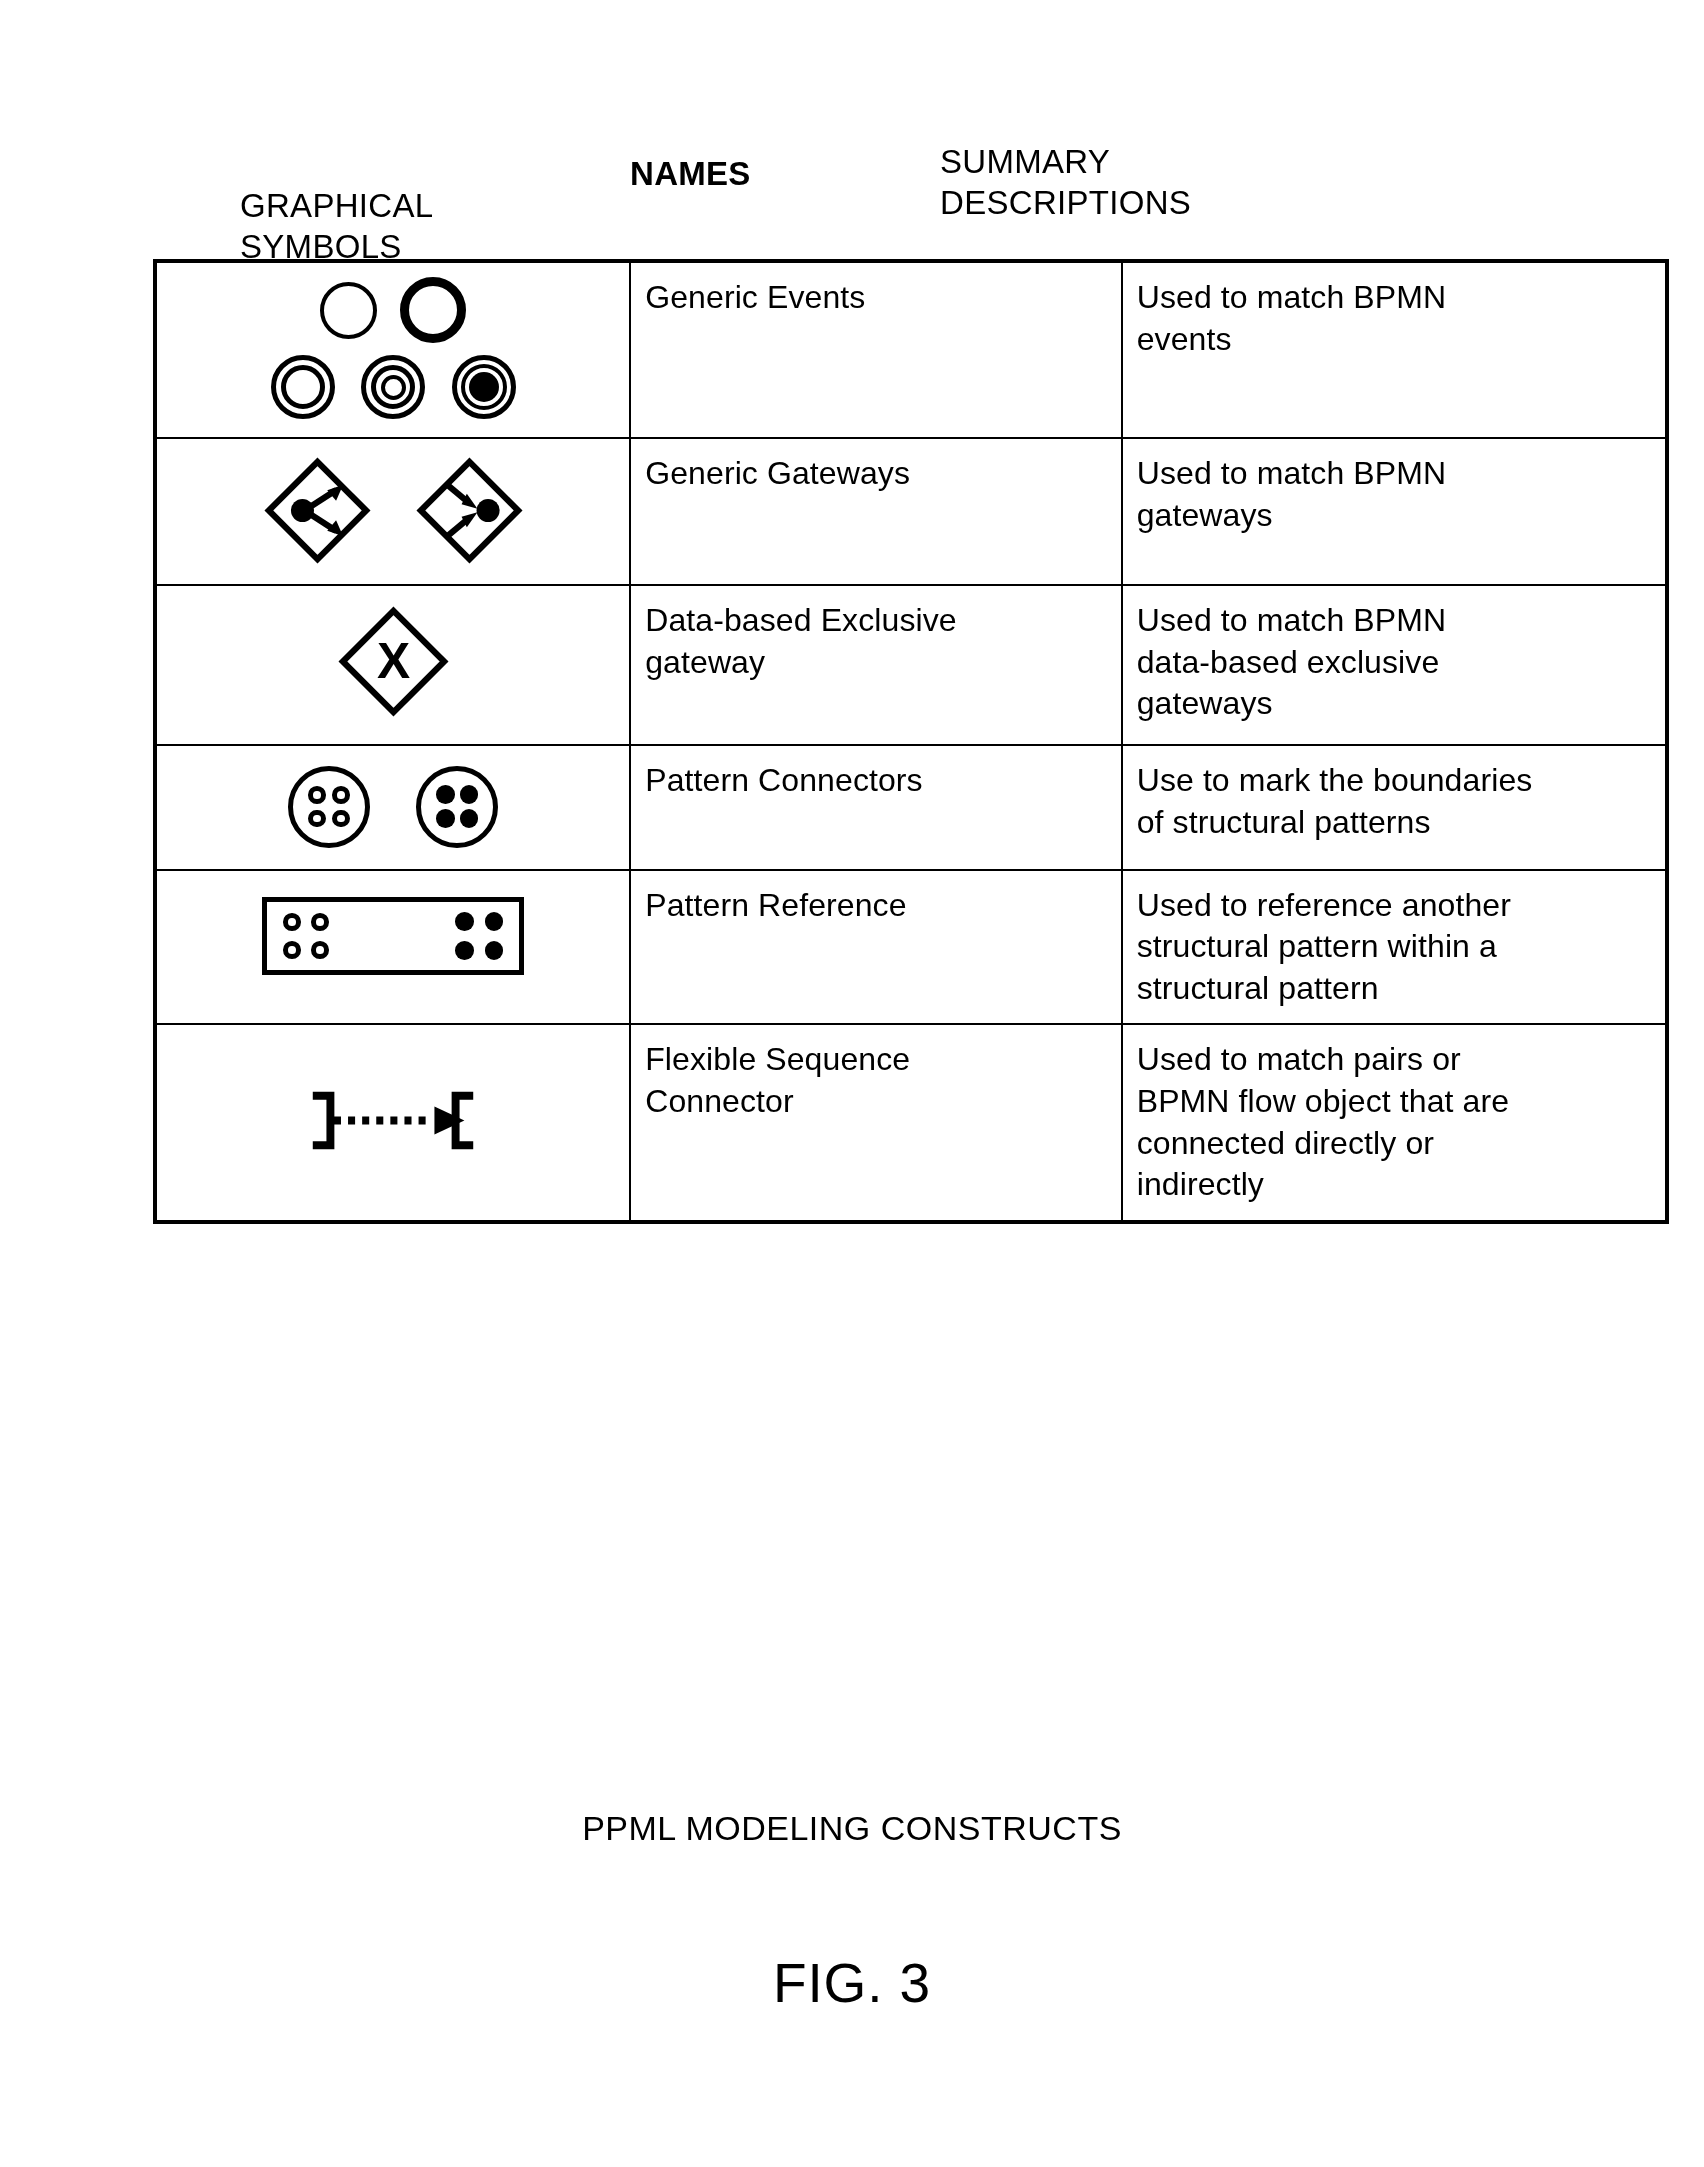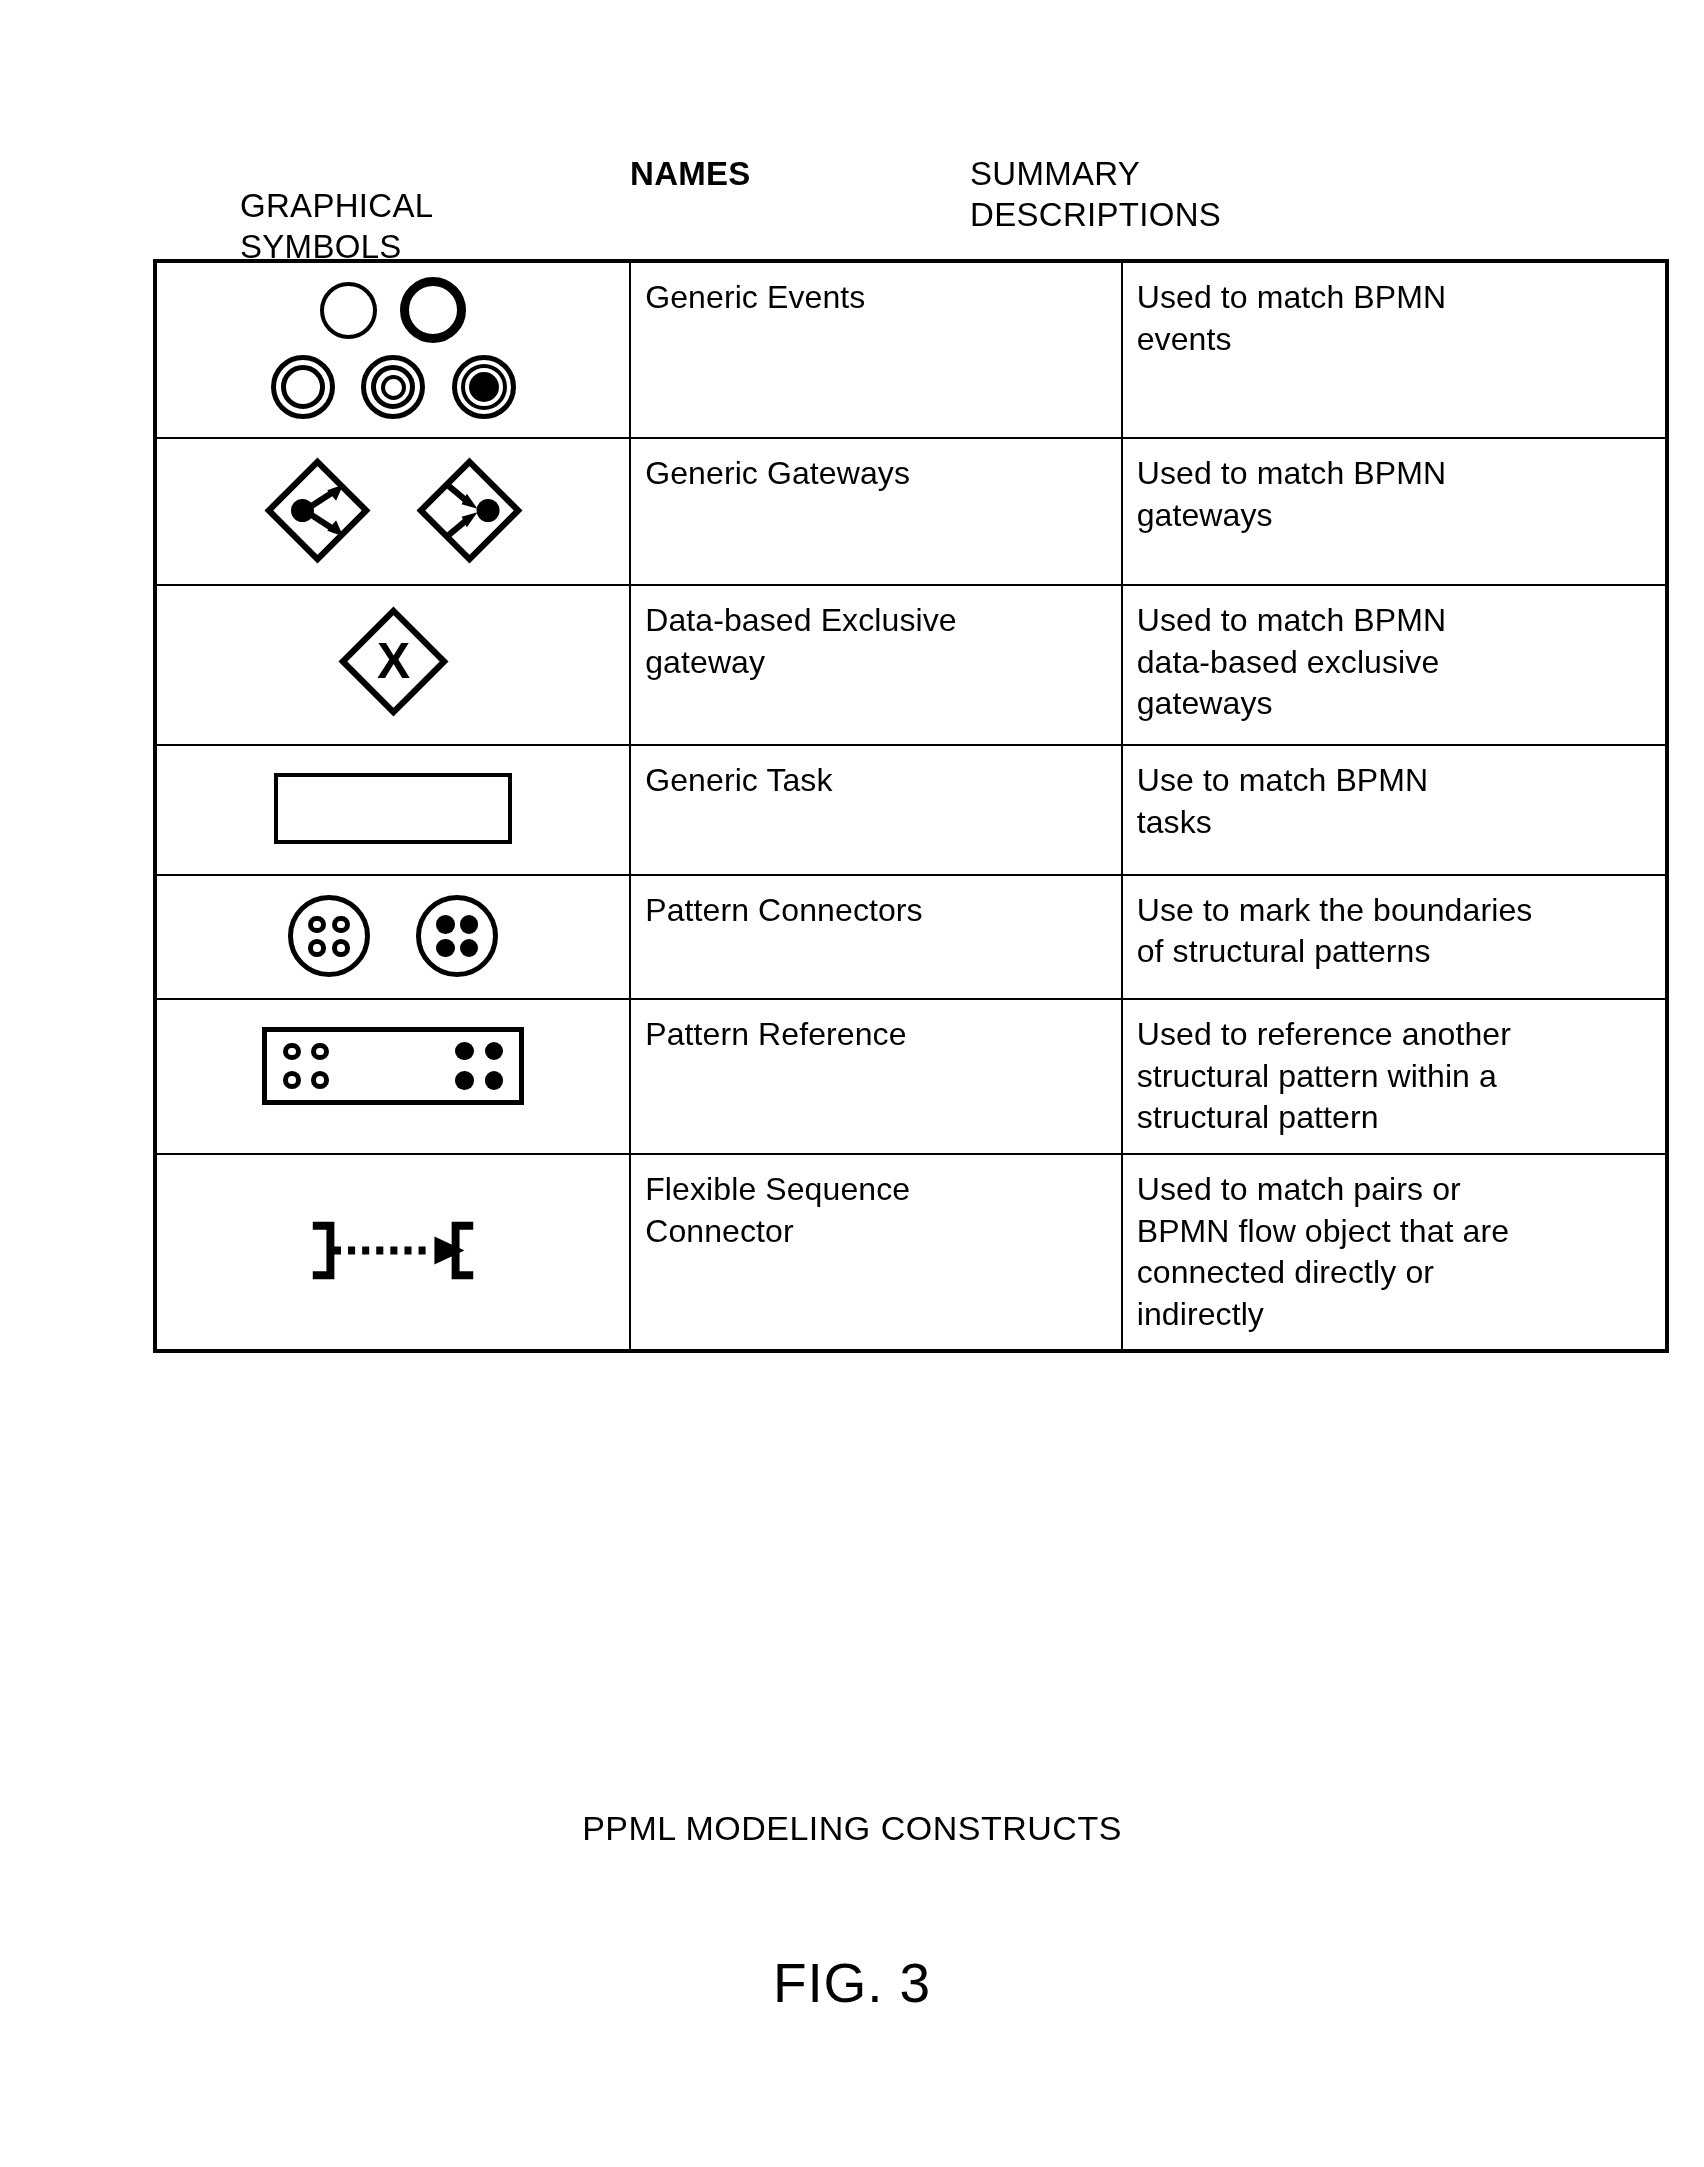--- a/index.html
+++ b/index.html
@@ -27,21 +27,21 @@
   .col-header {
     position: absolute;
     font-size: 33px;
     line-height: 1.24;
     letter-spacing: 0.3px;
     white-space: pre-line;
     font-weight: 400;
   }
   .ch-symbols { left: 87px;  top: 0; margin-top: 44px; }
   .ch-names   { left: 477px; top: 12px; font-weight: bold; }
-  .ch-desc    { left: 817px; top: 0; margin-top: 12px; }
+  .ch-desc    { left: 787px; top: 0; }
 
   
   .ppml-table {
     position: absolute;
     left: 153px;
     top: 259px;
     width: 1516px;
     border-collapse: collapse;
     table-layout: fixed;
     border: 4.4px solid #000;
@@ -260,34 +260,20 @@
       <div class="cell-text">Data-based Exclusive
 gateway</div>
     </td>
     <td>
       <div class="cell-text">Used to match BPMN
 data-based exclusive
 gateways</div>
     </td>
   </tr>
 
-  <tr>
-    <td>
-      <div class="sym-box row-flex" style="padding:26.6px 0 30px 0;">
-        <span class="task-rect"></span>
-      </div>
-    </td>
-    <td>
-      <div class="cell-text">Generic Task</div>
-    </td>
-    <td>
-      <div class="cell-text">Use to match BPMN
-tasks</div>
-    </td>
-  </tr>
 
   <tr>
     <td>
       <div class="sym-box row-flex" style="gap:46px; padding:19.5px 0 21px 0;">
         <span class="conn-circle">
           <span class="dot-hollow"></span>
               <span class="dot-hollow"></span>
           <span class="dot-hollow"></span>
               <span class="dot-hollow"></span>
         </span>

